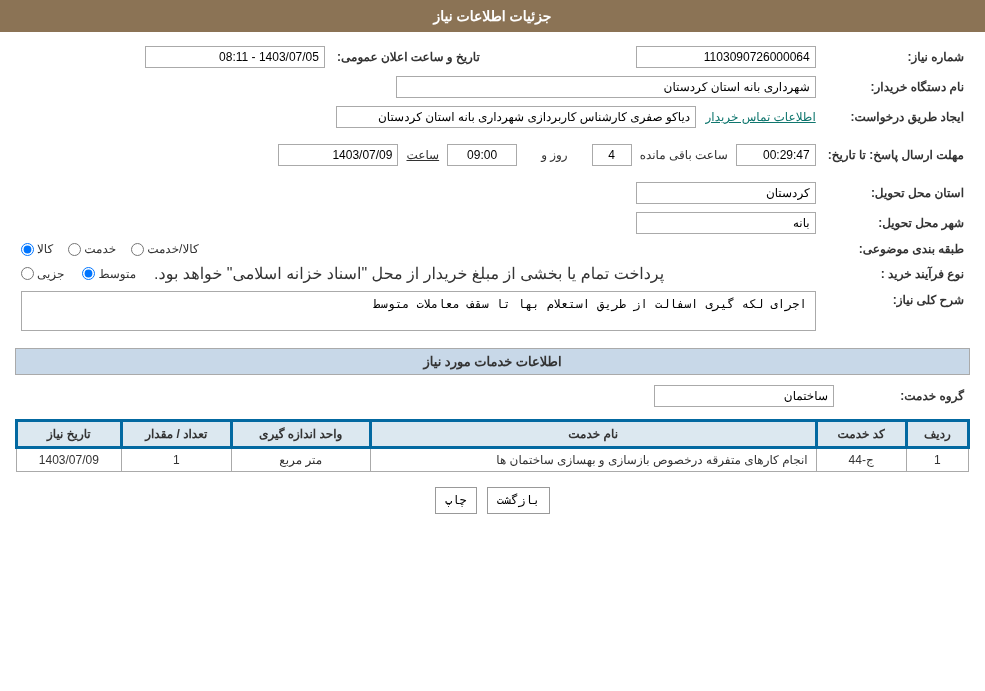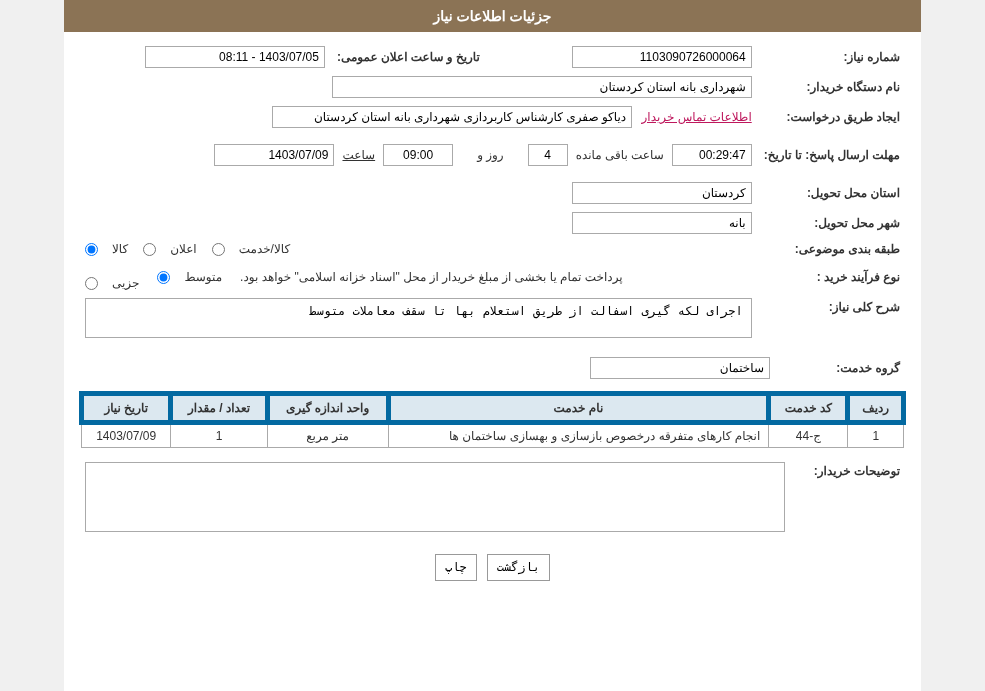--- a/index.html
+++ b/index.html
@@ -4,21 +4,21 @@
   <style>
     * { box-sizing: border-box; margin: 0; padding: 0; }
     body {
       font-family: Tahoma, Arial, sans-serif;
       font-size: 12px;
       background: #f0f0f0;
       direction: rtl;
       color: #333;
     }
     .page-container {
-      width: 857px;
+      width: 985px;
       min-height: 691px;
       background: #fff;
       margin: 0 auto;
     }
     .header-bar {
       background: #8B7355;
       color: #fff;
       text-align: center;
       padding: 8px 10px;
       font-size: 14px;
@@ -67,41 +67,41 @@
       font-size: 13px;
       margin: 10px 0 6px 0;
     }
     .services-table {
       width: 100%;
       border-collapse: collapse;
       margin-top: 6px;
     }
     .services-table th {
       background: #dce8f0;
-      border: 5px solid #0369a1;
+      border: 3px solid #0369a1;
       padding: 5px 8px;
       text-align: center;
       font-size: 12px;
     }
     .services-table td {
       border: 1px solid #aaa;
       padding: 4px 8px;
       text-align: center;
       font-size: 12px;
     }
     .radio-group {
       display: flex;
       align-items: center;
       gap: 15px;
       justify-content: flex-end;
     }
     .radio-item {
       display: flex;
       align-items: center;
-      gap: 14px;
+      gap: 3px;
     }
     .radio-item input[type=radio] {
       margin: 0;
     }
     .notes-textarea {
       width: 100%;
       height: 70px;
       border: 1px solid #aaa;
       font-family: Tahoma, Arial, sans-serif;
       font-size: 12px;
@@ -126,21 +126,21 @@
     }
     .btn-print {
       background: #fff;
       border: 1px solid #999;
     }
     .btn-back {
       background: #fff;
       border: 1px solid #999;
     }
     .link-blue {
-      color: #be185d;
+      color: #0f766e;
       text-decoration: underline;
       cursor: pointer;
     }
     .description-box {
       border: 1px solid #aaa;
       background: #fff;
       padding: 5px 8px;
       min-height: 40px;
       direction: rtl;
       text-align: right;
@@ -153,21 +153,21 @@
       align-items: center;
       gap: 4px;
     }
     .process-row {
       display: flex;
       align-items: center;
       gap: 8px;
       justify-content: flex-end;
     }
     .process-text {
-      font-size: 12px;
+      font-size: 16px;
       color: #333;
     }
     .field-label-inline {
       font-size: 12px;
       color: #333;
       white-space: nowrap;
     }
   </style>
 </head>
 <body>
@@ -241,57 +241,58 @@
 
       <tr>
         <td class="label-cell">طبقه بندی موضوعی:</td>
         <td class="value-cell" colspan="4">
           <div class="radio-group">
             <div class="radio-item">
               <span>کالا/خدمت</span>
               <input type="radio" name="category" style="">
             </div>
             <div class="radio-item">
-              <span>اعلان</span>
+              <span>خدمت</span>
               <input type="radio" name="category" style="">
             </div>
             <div class="radio-item">
               <span>کالا</span>
               <input type="radio" name="category" checked="" style="">
             </div>
           </div>
         </td>
       </tr>
 
       <tr>
         <td class="label-cell">نوع فرآیند خرید :</td>
         <td class="value-cell" colspan="4">
           <div class="process-row">
             <span class="process-text">پرداخت تمام یا بخشی از مبلغ خریدار از محل "اسناد خزانه اسلامی" خواهد بود.</span>
             <div class="radio-item" style="margin-right:10px;">
               <span>متوسط</span>
               <input type="radio" name="process" checked="" style="">
             </div>
-            <div class="radio-item" style="margin-right:10px;margin-top:12px;">
+            <div class="radio-item" style="margin-right:10px;">
               <span>جزیی</span>
               <input type="radio" name="process" style="">
             </div>
           </div>
         </td>
       </tr>
 
       <tr>
         <td class="label-cell" style="vertical-align:top;padding-top:6px;">شرح کلی نیاز:</td>
         <td class="value-cell" colspan="4">
           <textarea class="description-box" rows="2" style="">اجرای لکه گیری اسفالت از طریق استعلام بها تا سقف معاملات متوسط</textarea>
         </td>
       </tr>
     </tbody>
       </table>
 
+    <div class="section-header">اطلاعات خدمات مورد نیاز</div>
 
     <table class="info-table">
       <tbody>
           <tr>
         <td class="label-cell">گروه خدمت:</td>
         <td class="value-cell">
           <input class="input-field medium" type="text" value="ساختمان" readonly="" style="">
         </td>
       </tr>
     </tbody>
@@ -313,30 +314,20 @@
       <td>1</td>
       <td>ج-44</td>
       <td style="text-align:right;">انجام کارهای متفرقه درخصوص بازسازی و بهسازی ساختمان ها</td>
       <td>متر مربع</td>
       <td>1</td>
       <td>1403/07/09</td>
     </tr>
         </tbody>
     </table>
 
-    <table class="info-table" style="margin-top:10px;">
-      <tbody>
-          <tr>
-        <td class="label-cell" style="vertical-align:top;padding-top:6px;">توضیحات خریدار:</td>
-        <td class="value-cell">
-          <textarea class="notes-textarea" style="width: 700px;"></textarea>
-        </td>
-      </tr>
-    </tbody>
-      </table>
 
     <div class="buttons-row">
       <button class="btn btn-back">بازگشت</button>
       <button class="btn btn-print">چاپ</button>
     </div>
 
   </div>
 </div>
 
 </body></html>

